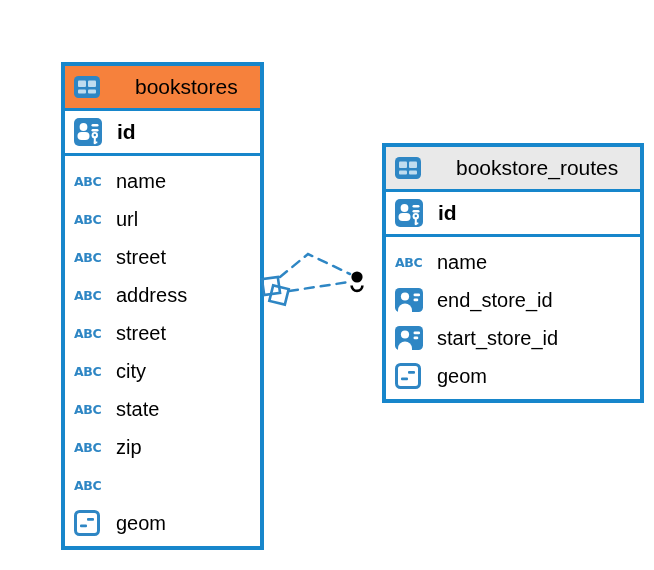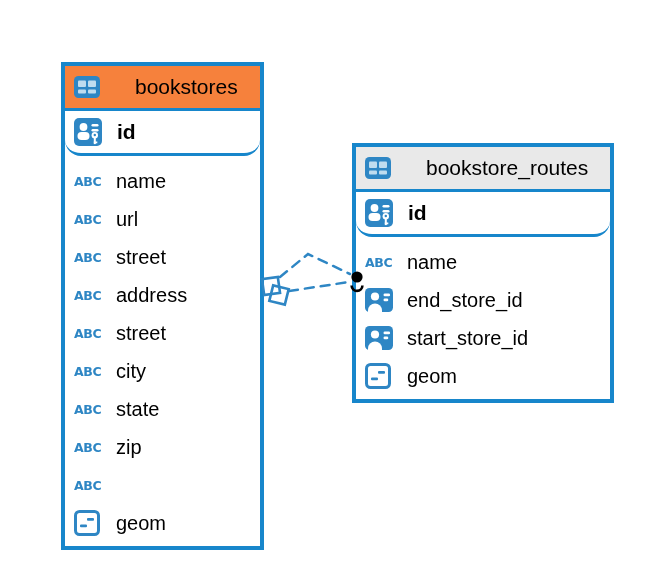--- a/index.html
+++ b/index.html
@@ -1,21 +1,21 @@
 <!DOCTYPE html>
 <html style="--border: #1786CB;"><head>
 <meta charset="utf-8">
 <style>
   html,body{margin:0;padding:0;background:#ffffff;font-family:"Liberation Sans",sans-serif;}
   .canvas{position:relative;width:654px;height:570px;background:#fff;overflow:hidden;}
   .table-card{position:absolute;background:#fff;border:4px solid var(--border,#1786CB);box-sizing:border-box;}
   .table-header{display:flex;align-items:center;gap:26px;height:42px;padding:0 9px;
     border-bottom:3px solid var(--border,#1786CB);font-size:21px;color:#000;white-space:nowrap;}
   .pk-row{display:flex;align-items:center;gap:9px;height:42px;padding:0 9px;
-    border-bottom:3px solid var(--border,#1786CB);font-size:21px;font-weight:700;color:#000;white-space:nowrap;border-radius:16px;}
+    border-bottom:3px solid var(--border,#1786CB);font-size:21px;font-weight:700;color:#000;white-space:nowrap;}
   .cols{padding:6px 0 4px 0;}
   .col-row{display:flex;align-items:center;gap:8px;height:38px;padding:0 9px;font-size:20px;color:#000;white-space:nowrap;}
   .icon{width:34px;display:inline-flex;align-items:center;justify-content:flex-start;flex:none;}
   .abc{font-weight:800;font-size:12.5px;letter-spacing:-0.3px;font-family:"DejaVu Sans",sans-serif;}
   svg.rel-layer{position:absolute;left:0;top:0;pointer-events:none;}
   .dash{fill:none;stroke-width:2.5;stroke-dasharray:9 7;stroke-linecap:round;}
   .sq{fill:none;stroke-width:2.6;}
 </style>
 </head>
 <body>
@@ -110,21 +110,21 @@
             <svg width="26" height="26" viewBox="0 0 26 26">
       <rect x="1.5" y="1.5" width="23" height="23" rx="4" fill="#fff" stroke="#2E86C4" stroke-width="3"></rect>
       <rect x="13" y="8" width="7" height="2.8" rx="1" fill="#2E86C4"></rect>
       <rect x="6" y="14.5" width="7" height="2.8" rx="1" fill="#2E86C4"></rect>
             </svg>
           </span>
        <span>geom</span>
      </div>
       </div>
     </div>
-    <div class="table-card" style="left: 352px; top: 143px; width: 262px;">
+    <div class="table-card" style="left: 382px; top: 143px; width: 262px;">
       <div class="table-header" style="background:#E9E9E9">
       <span class="icon" style="width:35px">
           <svg width="26" height="22" viewBox="0 0 26 22">
       <rect x="0" y="0" width="26" height="22" rx="4.5" fill="#2E86C4"></rect>
       <rect x="4" y="4.5" width="8" height="6.5" rx="1" fill="#BFDCEF"></rect>
       <rect x="14" y="4.5" width="8" height="6.5" rx="1" fill="#BFDCEF"></rect>
       <rect x="4" y="13.5" width="8" height="4" rx="1" fill="#BFDCEF"></rect>
       <rect x="14" y="13.5" width="8" height="4" rx="1" fill="#BFDCEF"></rect>
           </svg>
         </span>

